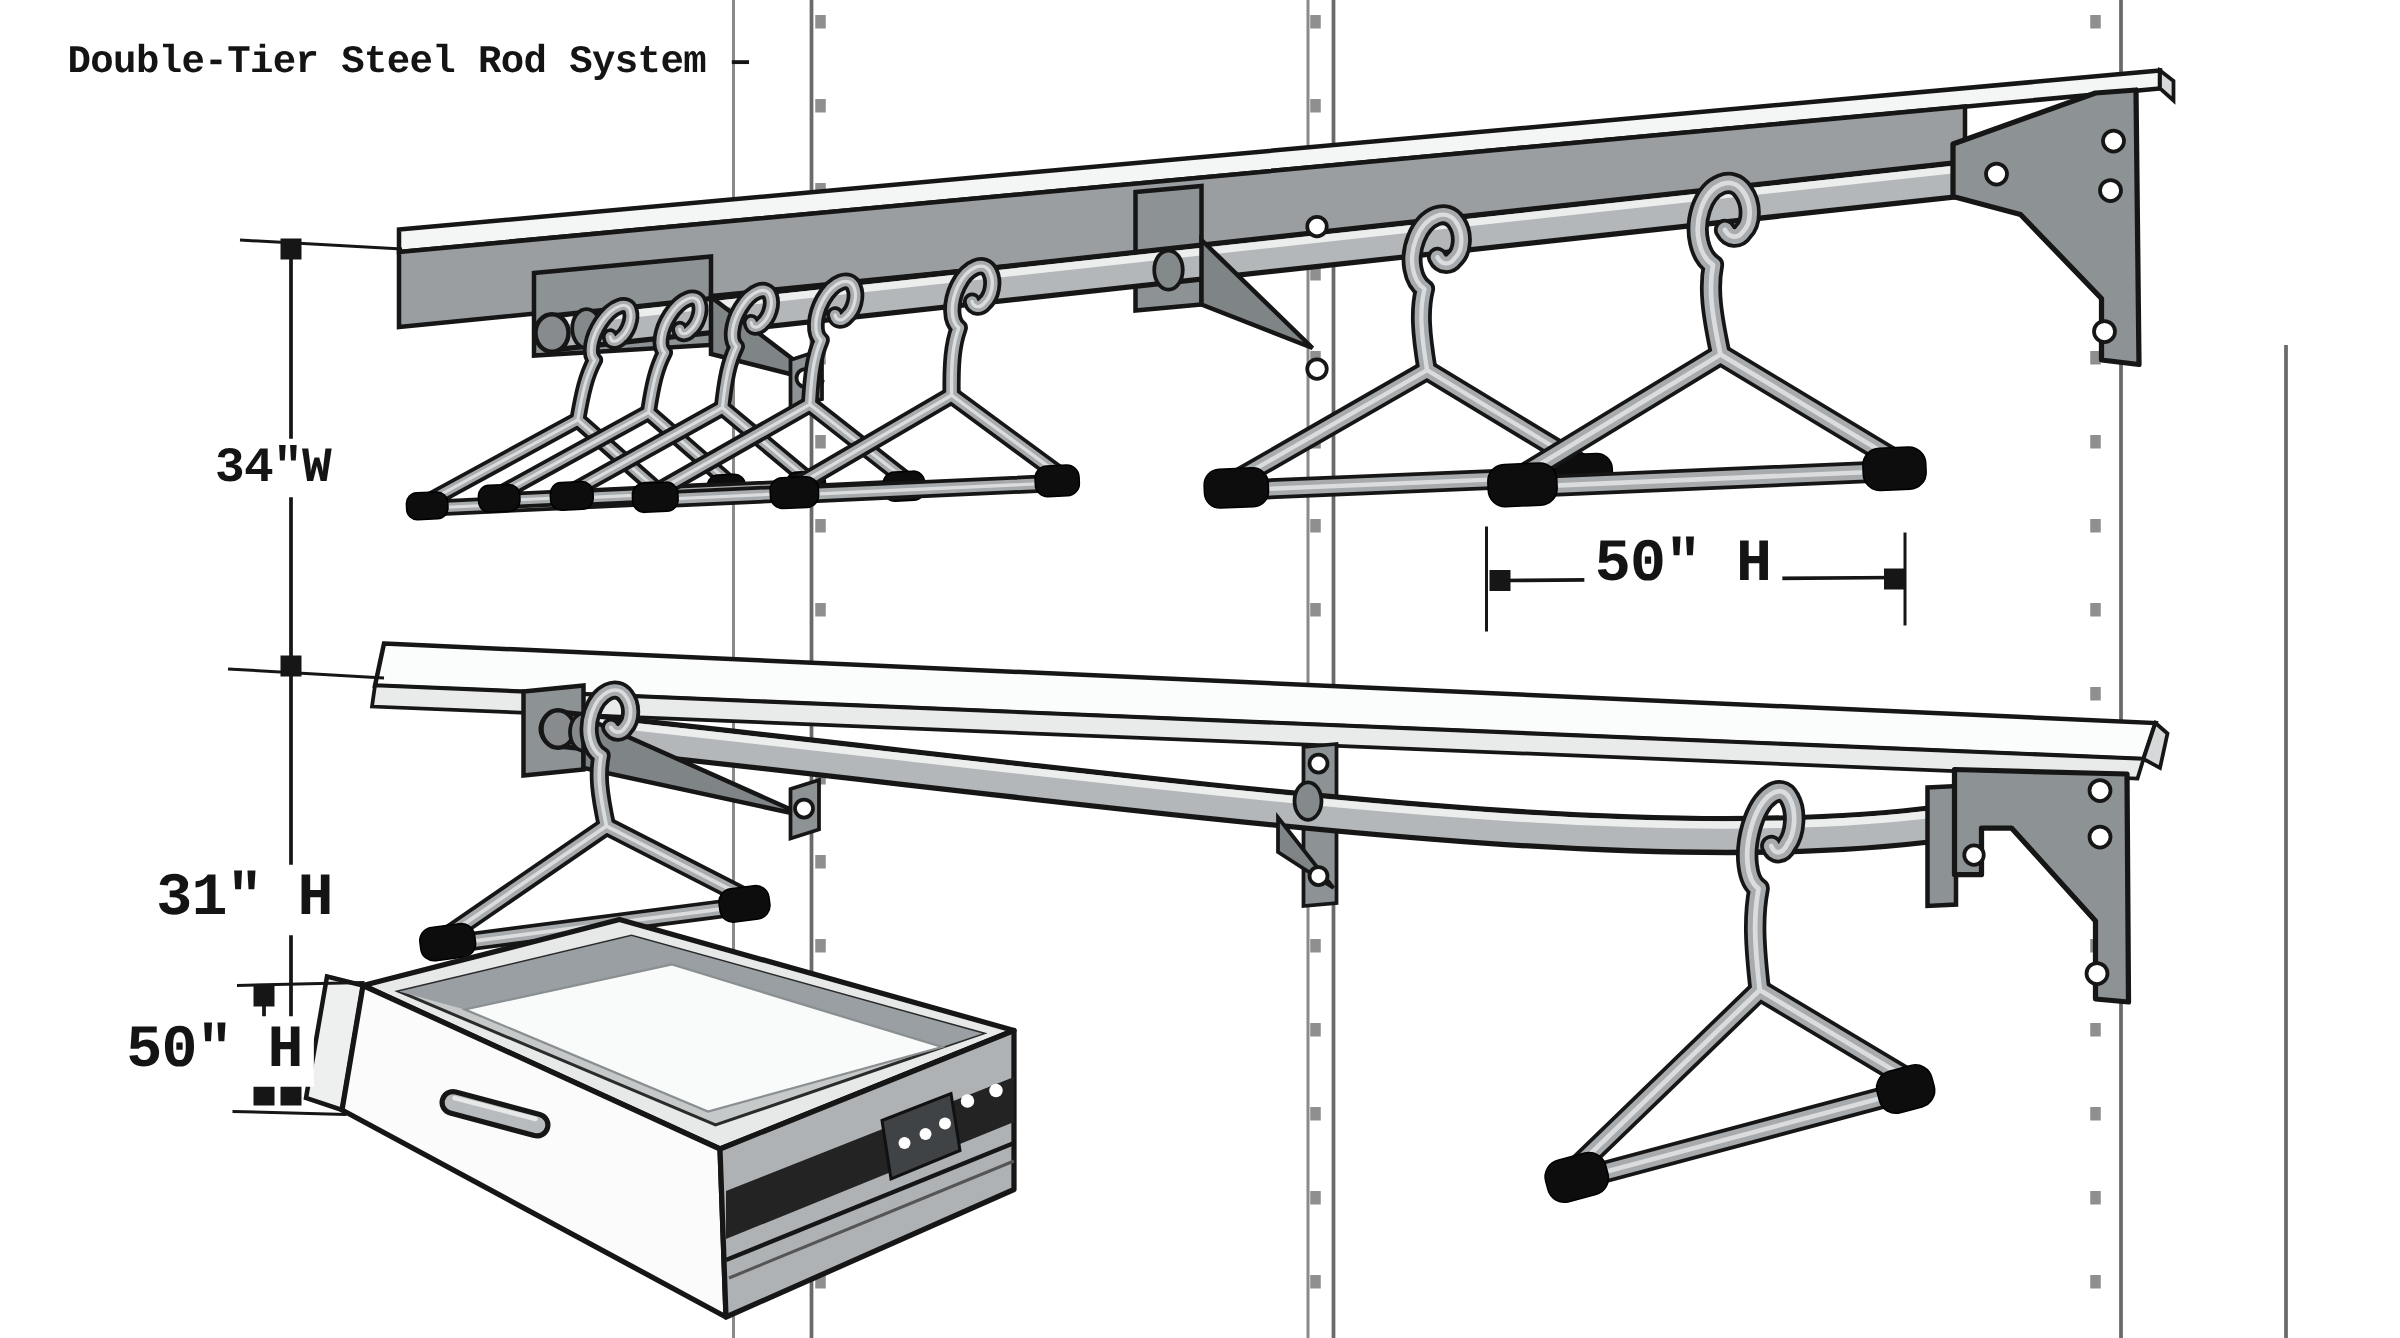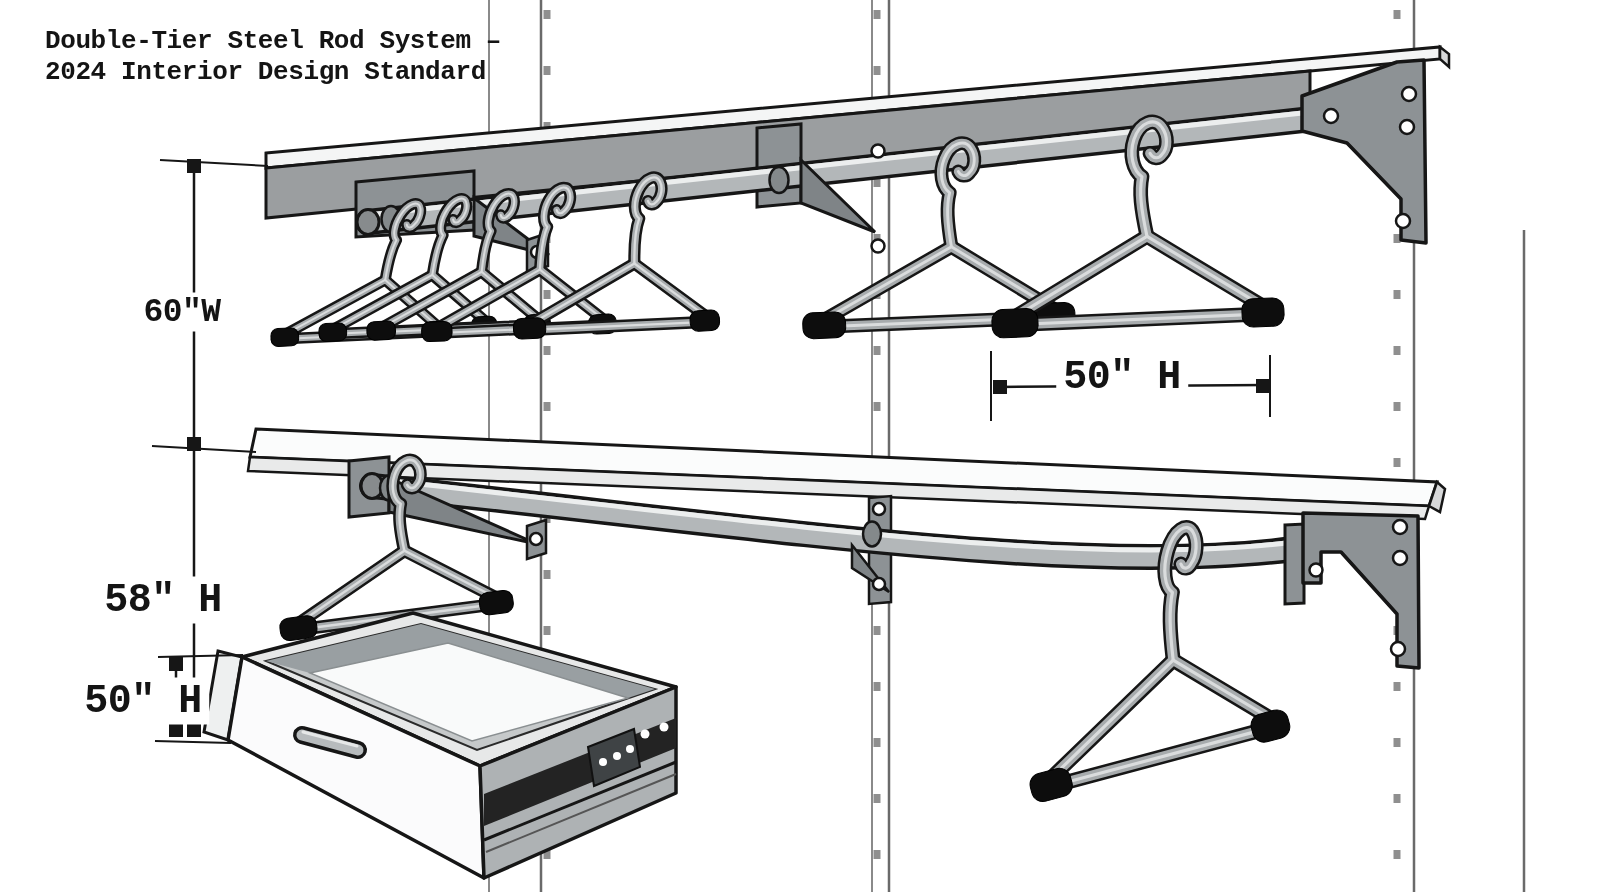--- a/index.html
+++ b/index.html
@@ -311,19 +311,18 @@
       <line x1="997" y1="387" x2="1266" y2="385" stroke-width="2.5"></line>
       <line x1="991" y1="351" x2="991" y2="421" stroke-width="2"></line>
       <line x1="1270" y1="355" x2="1270" y2="417" stroke-width="2"></line>
       <rect x="993.5" y="380.5" width="13" height="13"></rect>
       <rect x="1256.5" y="379.5" width="13" height="13"></rect>
     </g>
   </svg>
 
   <div class="diagram-title">
     <span>Double-Tier Steel Rod System –</span>
-    <span>2024 Interior Design Standard</span>
   </div>
-  <div class="dim-label big" style="left:182px;top:312px;">60″W</div>
+  <div class="dim-label big" style="left:182px;top:312px;">34″W</div>
   <div class="dim-label med" style="left:1122px;top:377px;">50″ H</div>
-  <div class="dim-label med" style="left:163px;top:600px;">58″ H</div>
+  <div class="dim-label med" style="left:163px;top:600px;">31″ H</div>
   <div class="dim-label med" style="left:143px;top:701px;">50″ H</div>
 </div>
 
 </body></html>

